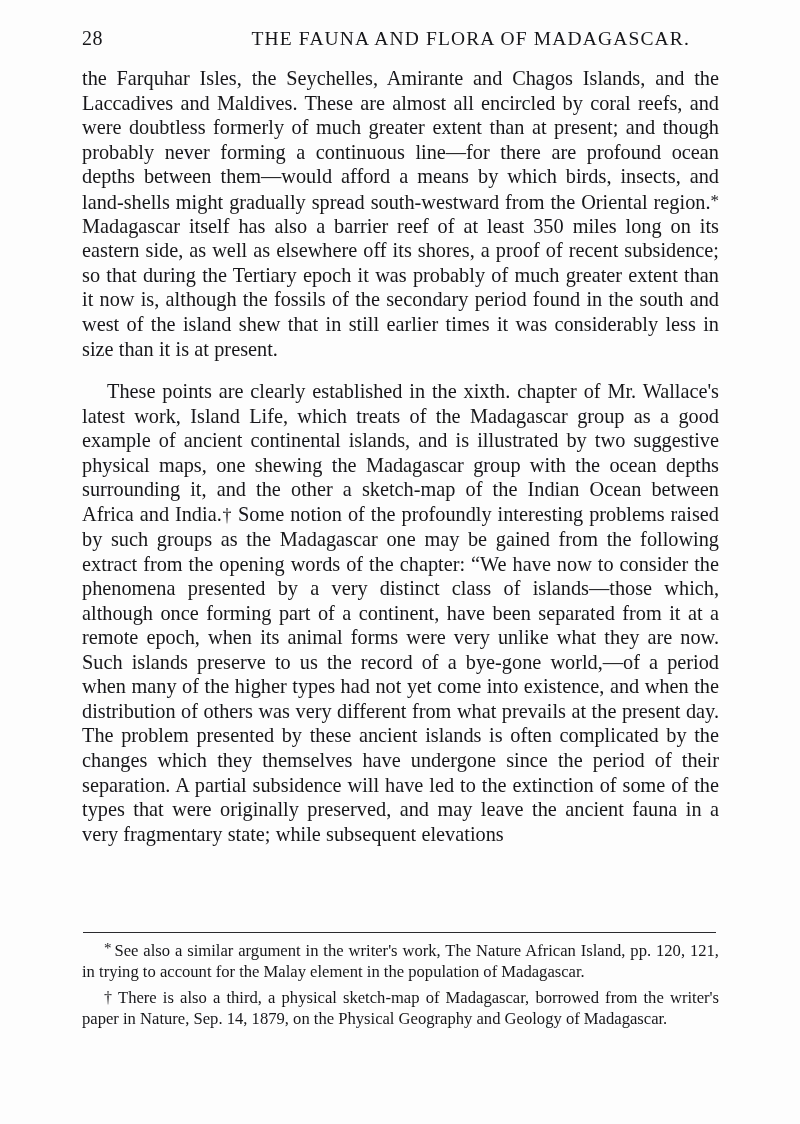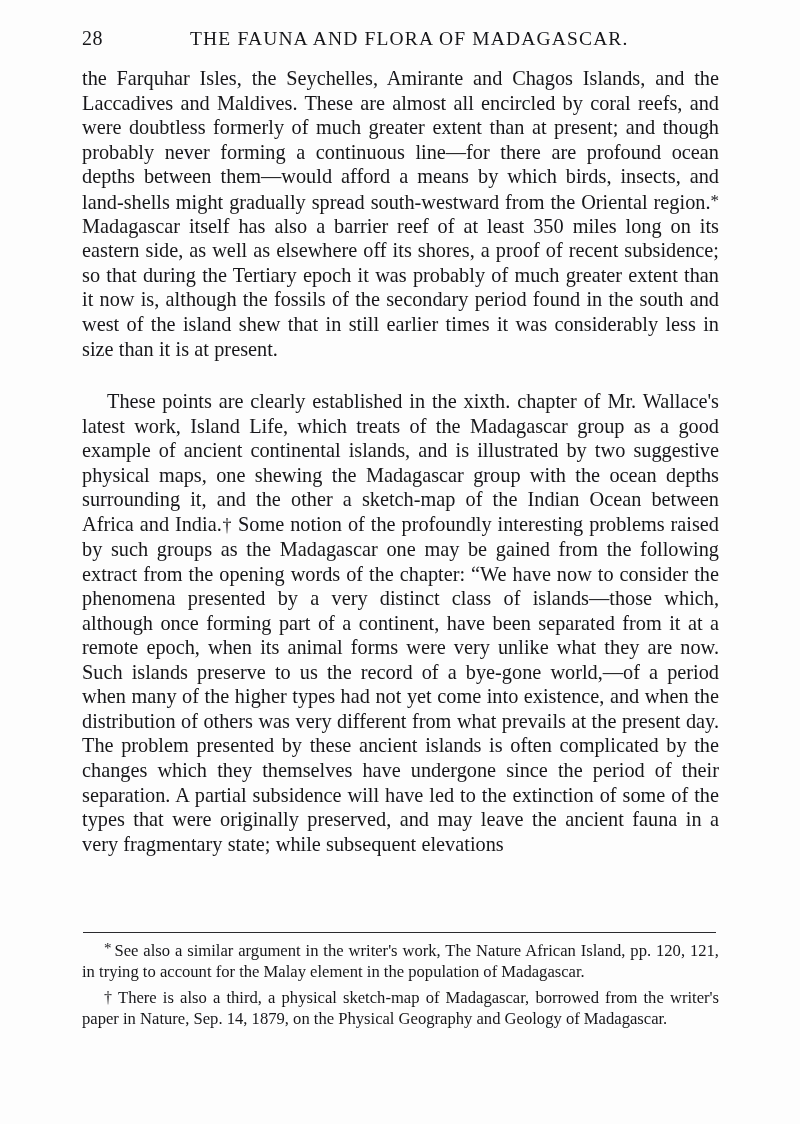--- a/index.html
+++ b/index.html
@@ -24,32 +24,31 @@
 
   
   .running-head {
     position: absolute;
     left: 82px;
     top: 28px;
     width: 636px;
     height: 28px;
     display: flex;
     align-items: baseline;
-    gap: 12px;
   }
   .folio {
     font-size: 20px;
     letter-spacing: 0.5px;
     line-height: 1;
     width: 96px;
     flex: 0 0 96px;
   }
   .head-title {
     flex: 1 1 auto;
-    text-align: left;
+    text-align: right;
     font-size: 19.5px;
     letter-spacing: 1.15px;
     line-height: 1;
     padding-right: 28px;
     white-space: nowrap;
   }
 
   
   .body-block {
     position: absolute;
@@ -60,21 +59,21 @@
   p.para {
     margin: 0;
     font-size: 20.3px;
     line-height: 24.55px;
     text-align: justify;
     text-justify: inter-word;
     word-spacing: 0.2px;
     hyphens: none;
   }
   p.para + p.para {
-    margin-top: 28px;
+    margin-top: 18px;
   }
   p.indent {
     text-indent: 25px;
   }
   .it {
   }
   .fn-ref {
     font-size: 17px;
     vertical-align: 0.15em;
   }

